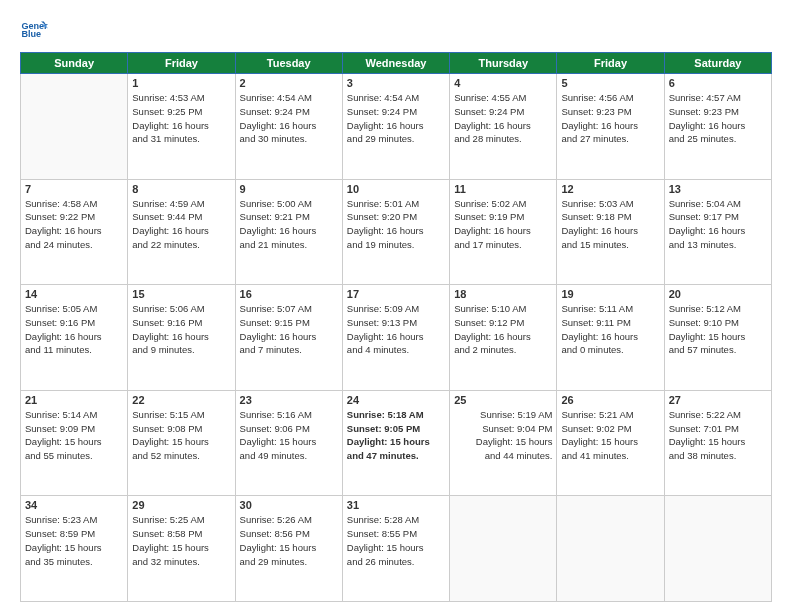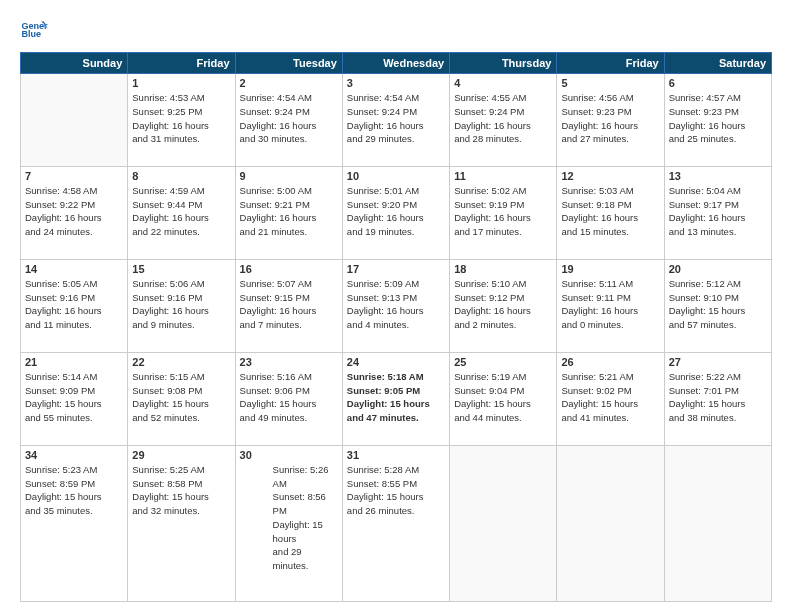--- a/index.html
+++ b/index.html
@@ -56,23 +56,23 @@
     }
     .calendar {
       flex: 1;
       border: 1px solid #ccc;
       border-collapse: collapse;
       width: 100%;
       table-layout: fixed;
       font-size: 10px;
     }
     .calendar th {
-      background-color: #0c4a6e;
+      background-color: #15803d;
       color: #fff;
-      text-align: right;
+      text-align: center;
       padding: 4px 5px;
       font-size: 11px;
       border: 1px solid #2e6db4;
     }
     .calendar td {
       border: 1px solid #ccc;
       vertical-align: top;
       padding: 3px 4px;
       font-size: 9.5px;
       color: #333;
@@ -298,21 +298,21 @@
           </td>
           <td>
             <span class="day-num">24</span>
             <div class="day-info" style="white-space: pre-line; font-weight: bold;">Sunrise: 5:18 AM
 Sunset: 9:05 PM
 Daylight: 15 hours
 and 47 minutes.</div>
           </td>
           <td>
             <span class="day-num">25</span>
-            <div class="day-info" style="white-space: pre-line;">Sunrise: 5:19 AM
+            <div class="day-info" style="white-space: pre-line; text-align: right;">Sunrise: 5:19 AM
 Sunset: 9:04 PM
 Daylight: 15 hours
 and 44 minutes.</div>
           </td>
           <td>
             <span class="day-num">26</span>
             <div class="day-info" style="white-space: pre-line;">Sunrise: 5:21 AM
 Sunset: 9:02 PM
 Daylight: 15 hours
 and 41 minutes.</div>
@@ -335,21 +335,21 @@
           </td>
           <td>
             <span class="day-num">29</span>
             <div class="day-info" style="white-space: pre-line;">Sunrise: 5:25 AM
 Sunset: 8:58 PM
 Daylight: 15 hours
 and 32 minutes.</div>
           </td>
           <td>
             <span class="day-num">30</span>
-            <div class="day-info" style="white-space: pre-line; margin-left: 33px;">Sunrise: 5:26 AM
+            <div class="day-info" style="white-space: pre-line;">Sunrise: 5:26 AM
 Sunset: 8:56 PM
 Daylight: 15 hours
 and 29 minutes.</div>
           </td>
           <td>
             <span class="day-num">31</span>
             <div class="day-info" style="white-space: pre-line;">Sunrise: 5:28 AM
 Sunset: 8:55 PM
 Daylight: 15 hours
 and 26 minutes.</div>

